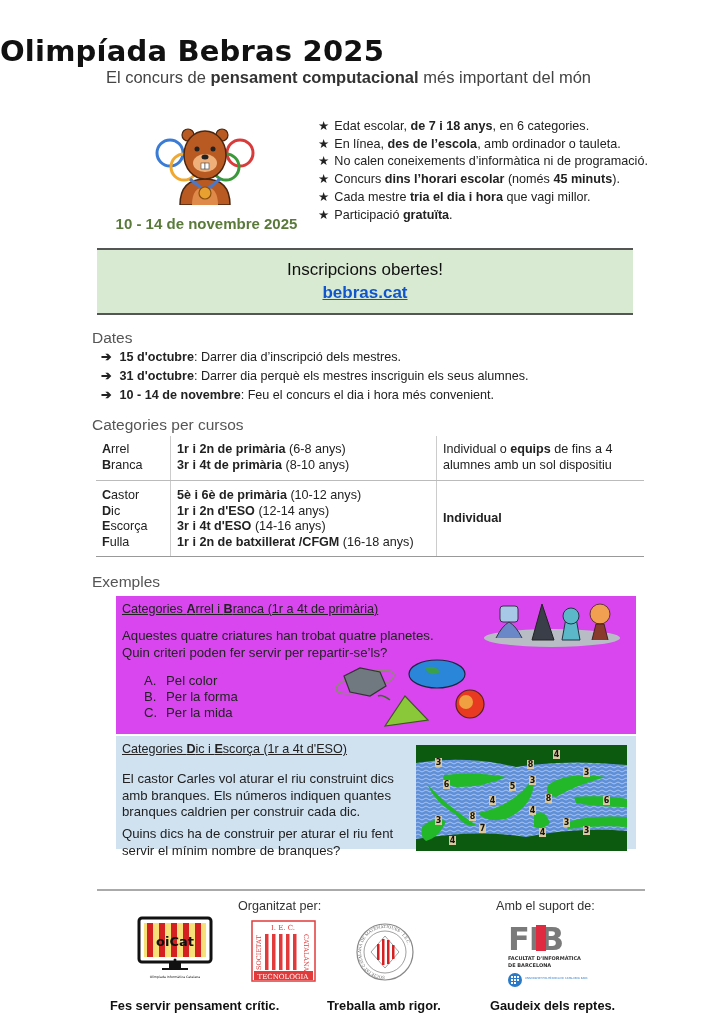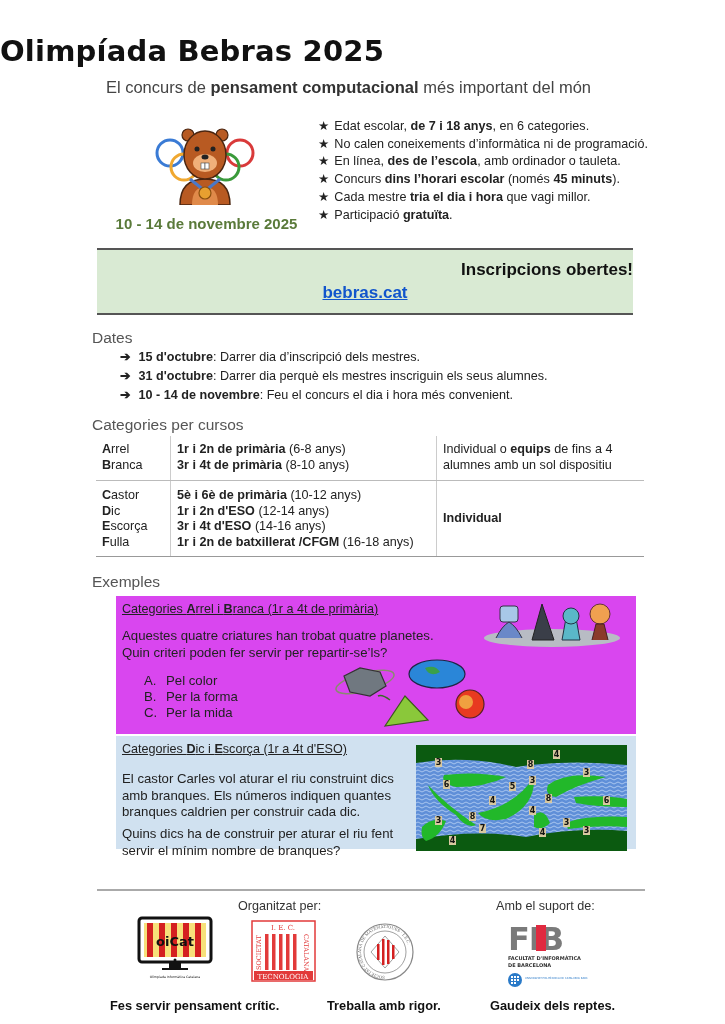--- a/index.html
+++ b/index.html
@@ -1,37 +1,37 @@
 <!DOCTYPE html>
 <html><head>
 <meta charset="utf-8">
 <style>
   html, body { margin:0; padding:0; background:#ffffff; }
   body { width:725px; height:1024px; position:relative; overflow:hidden; font-family:"Liberation Sans", sans-serif; color:#222; }
   .abs { position:absolute; }
   b { font-weight:bold; }
 
   #title { left:0; width:725px; top:34px; text-align:left; font-family:"DejaVu Sans", sans-serif; font-weight:bold; font-size:29px; color:#111; letter-spacing:0.2px; }
-  #subtitle { left:0; width:697px; top:78px; text-align:center; font-size:16.5px; color:#444; }
+  #subtitle { left:0; width:697px; top:68px; text-align:center; font-size:16.5px; color:#444; }
   #subtitle b { color:#333; }
 
   #mascot { left:150px; top:125px; width:110px; height:80px; }
   #event-dates { left:104px; top:215px; width:205px; text-align:center; font-weight:bold; font-size:15px; color:#5a7a3a; }
 
   #features { left:318px; top:118px; width:370px; font-size:12.6px; line-height:17.7px; color:#222; list-style:none; margin:0; padding:0; }
   #features li { white-space:nowrap; }
   #features .star { margin-right:5px; }
 
   #signup-box { left:97px; top:248px; width:536px; height:63px; background:#d9ead3; border-top:2px solid #555; border-bottom:2px solid #555; text-align:center; }
-  #signup-title { margin-top:10px; font-weight:bold; font-size:17px; color:#111;text-align:right; }
+  #signup-title { margin-top:10px; font-weight:normal; font-size:17px; color:#111; }
   #signup-link { display:inline-block; margin-top:3px; font-weight:bold; font-size:17px; color:#1155cc; text-decoration:underline; }
 
   .section-heading { left:92px; font-size:15.5px; color:#555; }
   #dates-heading { top:329px; }
-  #dates-list { left:120px; top:348px; list-style:none; margin:0; padding:0; font-size:12.6px; line-height:18.8px; color:#222; }
+  #dates-list { left:101px; top:348px; list-style:none; margin:0; padding:0; font-size:12.6px; line-height:18.8px; color:#222; }
   #dates-list .arrow { margin-right:8px; font-weight:bold; }
 
   #cat-heading { top:416px; }
   #cat-table { left:96px; top:436px; width:548px; border-collapse:collapse; font-size:12.6px; line-height:15.5px; color:#222; }
   #cat-table td { vertical-align:top; padding:6px 6px; }
   #cat-table tr.r1 td { border-bottom:1.5px solid #bbb; padding-top:6px; padding-bottom:7px; }
   #cat-table tr.r2 td { border-bottom:1.5px solid #999; padding-top:7px; padding-bottom:6px; }
   #cat-table td.c1 { width:62px; border-right:1px solid #ccc; }
   #cat-table td.c2 { width:253px; border-right:1px solid #ccc; }
   #cat-table td.c3 { }
@@ -86,22 +86,22 @@
   <ellipse cx="55" cy="32" rx="3.5" ry="2.5" fill="#222"></ellipse>
   <rect x="51" y="38" width="4" height="6" fill="#fff" stroke="#444" stroke-width="0.6"></rect>
   <rect x="55" y="38" width="4" height="6" fill="#fff" stroke="#444" stroke-width="0.6"></rect>
   <path d="M40 54 L55 66 L70 54" fill="none" stroke="#4a78c8" stroke-width="3"></path>
   <circle cx="55" cy="68" r="6" fill="#e8a030" stroke="#8a5010" stroke-width="1.2"></circle>
 </svg>
 <div id="event-dates" class="abs">10 - 14 de novembre 2025</div>
 
 <ul id="features" class="abs">
     <li><span class="star">★</span><span>Edat escolar, </span><b>de 7 i 18 anys</b><span>, en 6 categories.</span></li>
+    <li><span class="star">★</span><span>En línea, </span><b>des de l’escola</b><span>, amb ordinador o tauleta.</span></li>
     <li><span class="star">★</span><span>No calen coneixements d’informàtica ni de programació.</span></li>
-    <li><span class="star">★</span><span>En línea, </span><b>des de l’escola</b><span>, amb ordinador o tauleta.</span></li>
     <li><span class="star">★</span><span>Concurs </span><b>dins l’horari escolar</b><span> (només </span><b>45 minuts</b><span>).</span></li>
     <li><span class="star">★</span><span>Cada mestre </span><b>tria el dia i hora</b><span> que vagi millor.</span></li>
     <li><span class="star">★</span><span>Participació </span><b>gratuïta</b><span>.</span></li>
   </ul>
 
 <div id="signup-box" class="abs">
   <div id="signup-title">Inscripcions obertes!</div>
   <a id="signup-link" href="#">bebras.cat</a>
 </div>
 

